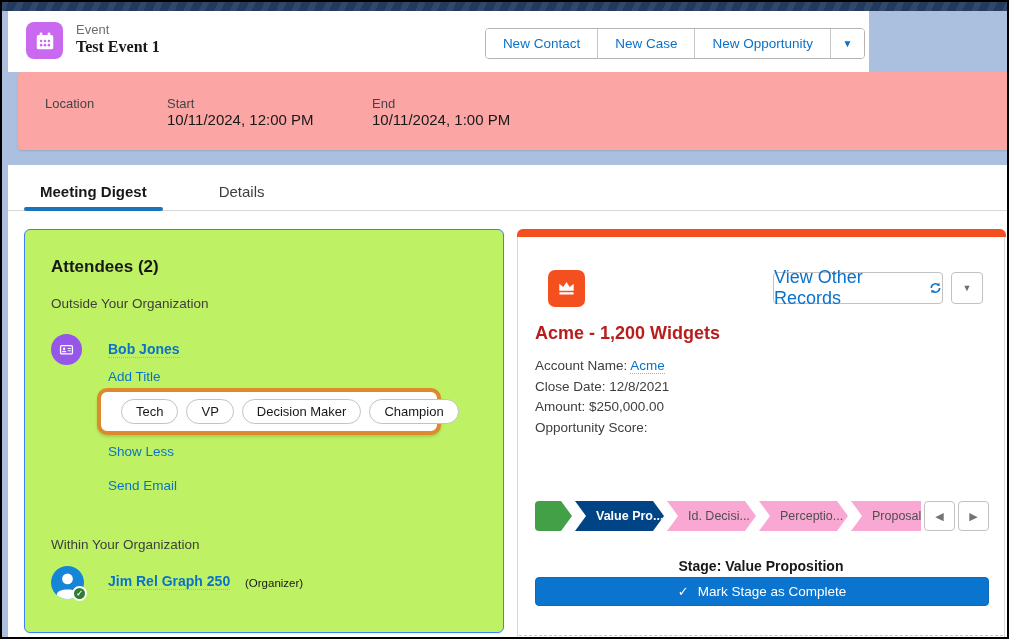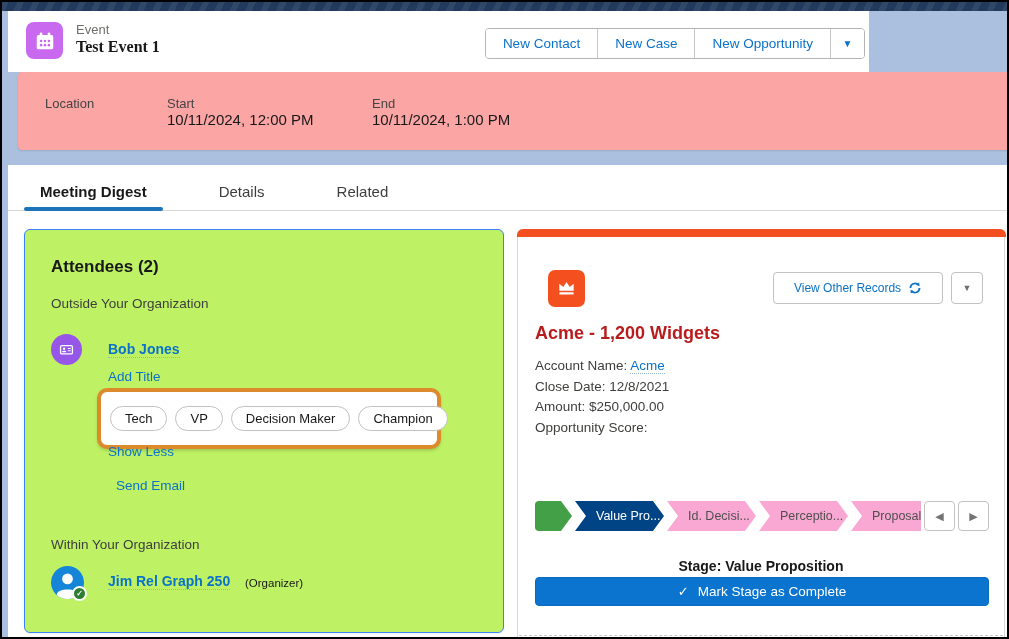--- a/index.html
+++ b/index.html
@@ -54,57 +54,57 @@
   .av-bob { position:absolute; left:26px; top:104px; width:31px; height:31px; background:#9656e8; }
   .av-jim-wrap { position:absolute; left:26px; top:336px; width:33px; height:33px; }
   .av-jim { width:33px; height:33px; background:#1585d8; }
   .badge { position:absolute; right:-3px; bottom:-2px; width:15px; height:15px; border-radius:50%;
     background:#2e7d32; border:2px solid #fff; color:#fff; font-size:8px; font-weight:bold;
     display:flex; align-items:center; justify-content:center; }
   .link { color:#0b72c9; cursor:pointer; text-decoration:none; }
   .name-link { font-weight:bold; font-size:14px; border-bottom:1px dotted #8fb4d8; }
   .lnk-bob { position:absolute; left:83px; top:110px; }
   .lnk-addtitle { position:absolute; left:83px; top:139px; font-size:13.5px; }
-  .tag-callout { position:absolute; left:72px; top:158px; width:344px; height:61px;
+  .tag-callout { position:absolute; left:72px; top:158px; width:344px; height:47px;
     border:4px solid #dd8a2c; border-radius:10px; display:flex; align-items:center;
-    padding-left:9px; gap:8px; background:#fff; box-shadow:0 2px 3px rgba(0,0,0,.15); }
+    padding-left:20px; gap:8px; background:#fff; box-shadow:0 2px 3px rgba(0,0,0,.15); }
   .tag-pill { border:1px solid #c4c2c0; border-radius:15px; padding:4px 14px; font-size:13px;
     color:#181818; background:#fff; white-space:nowrap; cursor:pointer; }
   .lnk-showless { position:absolute; left:83px; top:214px; font-size:13.5px; }
-  .lnk-sendemail { position:absolute; left:83px; top:248px; font-size:13.5px;margin-left:8px; }
+  .lnk-sendemail { position:absolute; left:83px; top:248px; font-size:13.5px; }
   .att-within { position:absolute; left:26px; top:307px; font-size:13.5px; color:#3e3e3c; }
   .lnk-jim { position:absolute; left:83px; top:343px; font-size:14.5px; }
   .organizer-role { position:absolute; left:220px; top:347px; font-size:11.5px; font-weight:normal; color:#181818; }
 
   
   .opp-panel { position:absolute; left:509px; top:64px; width:488px; height:600px; background:#fff;
     border:1px solid #d8d8d8; border-radius:6px 6px 0 0; }
   .opp-topbar { position:absolute; left:-1px; top:-1px; width:489px; height:8px;
     background:#f4501f; border-radius:6px 6px 0 0; }
   .opp-icon { position:absolute; left:30px; top:40px; width:37px; height:37px; border-radius:7px;
     background:#f4501f; display:flex; align-items:center; justify-content:center; }
   .vor-btn { position:absolute; left:255px; top:42px; width:170px; height:32px; background:#fff;
     border:1px solid #c4c2c0; border-radius:4px; display:flex; align-items:center; justify-content:center;
-    gap:7px; font-size:12px; color:#0b72c9; cursor:pointer; }
+    gap:7px; font-size:18px; color:#0b72c9; cursor:pointer; }
   .opp-caret-btn { position:absolute; left:433px; top:42px; width:32px; height:32px; background:#fff;
     border:1px solid #c4c2c0; border-radius:4px; display:flex; align-items:center; justify-content:center;
     color:#706e6b; font-size:9px; cursor:pointer; }
   .opp-title { position:absolute; left:17px; top:93px; font-size:18px; font-weight:bold; color:#b91c1c; }
   .opp-fields { position:absolute; left:17px; top:126px; font-size:13.5px; color:#3e3e3c; line-height:20.5px; }
   .opp-fields .fld-link { border-bottom:1px dotted #8fb4d8; }
 
   .path-wrap { position:absolute; left:17px; top:271px; width:386px; height:30px; overflow:hidden;
     display:flex; gap:3px; }
   .stage { height:30px; flex:none; display:flex; align-items:center; font-size:12.5px;
     white-space:nowrap; cursor:pointer; padding-left:21px; }
   .stage-first { width:37px; background:#43a047; padding-left:0;
     clip-path:polygon(0 0, calc(100% - 11px) 0, 100% 50%, calc(100% - 11px) 100%, 0 100%); border-radius:4px 0 0 4px; }
   .stage-mid { width:89px;
     clip-path:polygon(0 0, calc(100% - 11px) 0, 100% 50%, calc(100% - 11px) 100%, 0 100%, 11px 50%); }
-  .stage-current { background:#014486; color:#fff; font-weight:normal; }
+  .stage-current { background:#014486; color:#fff; font-weight:bold; }
   .stage-open { background:#f9a8d4; color:#514f4d; }
   .path-nav { position:absolute; top:271px; width:31px; height:30px; background:#fff;
     border:1px solid #c4c2c0; border-radius:4px; display:flex; align-items:center; justify-content:center;
     color:#747474; font-size:11px; cursor:pointer; }
   .path-prev { left:406px; } .path-next { left:440px; }
 
   .stage-text { position:absolute; left:0; top:328px; width:100%; text-align:center;
     font-size:14px; font-weight:bold; color:#181818; }
   .mark-btn { position:absolute; left:17px; top:347px; width:454px; height:29px; background:#0b74ce;
     border:1px solid #0b6cbf; border-radius:4px; color:#fff; font-size:13.5px; display:flex;
@@ -155,21 +155,20 @@
     <div class="sfield sfield-2">
       <div class="lbl">End</div>
       <div class="val">10/11/2024, 1:00 PM</div>
     </div>
   </div>
 
   <div class="main">
     <div class="tabbar">
       <div class="tab active">Meeting Digest</div>
       <div class="tab">Details</div>
-      <div class="tab">Related</div>
     </div>
 
     <div class="att-card">
       <div class="att-title">Attendees (2)</div>
       <div class="att-sub">Outside Your Organization</div>
 
       <div class="avatar av-bob">
         <svg width="19" height="19" viewBox="0 0 32 32">
           <rect x="6" y="9.5" width="20" height="14" rx="2.2" fill="none" stroke="#fff" stroke-width="2.2"></rect>
           <circle cx="12" cy="14.8" r="2" fill="#fff"></circle>

